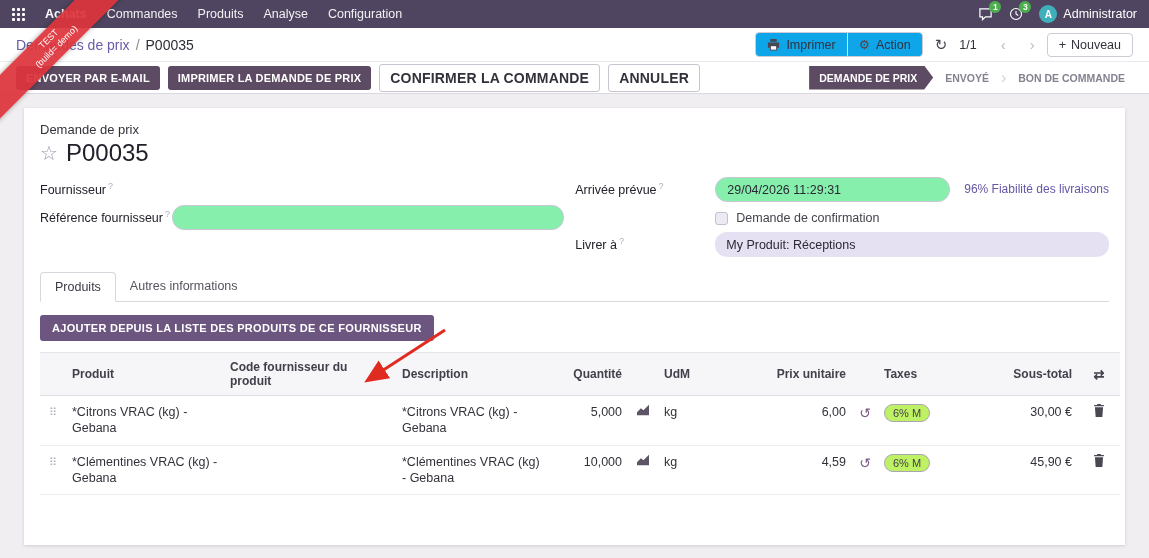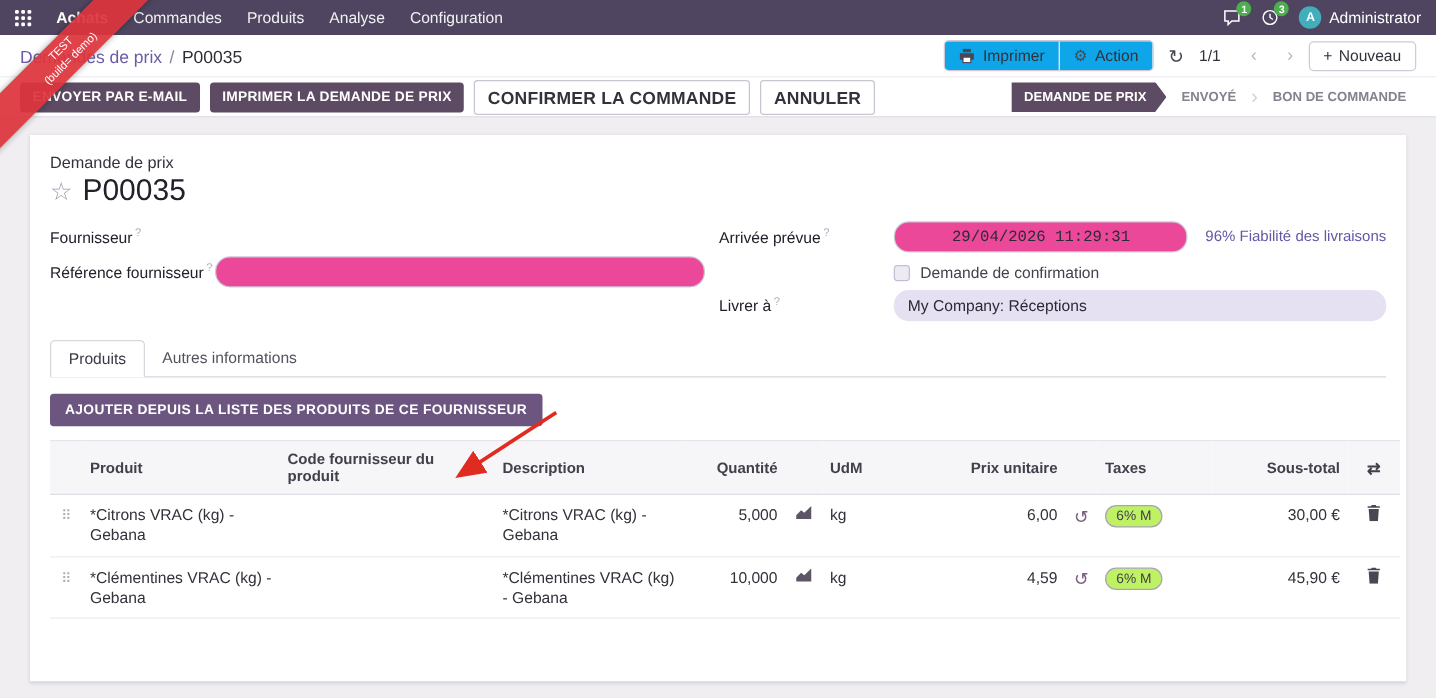--- a/index.html
+++ b/index.html
@@ -52,21 +52,21 @@
 
   .field-groups { display: flex; gap: 11px; }
   .fcol { flex: 1; }
   .frow { display: flex; margin-bottom: 7px; align-items: flex-start; }
   .flabel { width: 132px; flex: 0 0 132px; font-size: 12.5px; color: #22202a; line-height: 1.3; padding-top: 4px; }
   .fcol-r .flabel { width: 140px; flex: 0 0 140px; }
   .help { color: #b3acbe; font-size: 9px; margin-left: 2px; }
   .fvalue { flex: 1; display: flex; align-items: flex-start; }
   .pillfield { background: #e6e1f2; border-radius: 12px; height: 25px; display: flex; align-items: center; padding: 0 11px; font-size: 12.5px; color: #2b2935; width: 100%; }
   .pillfield .val { flex: 1; }
-  .inputfield { height: 25px; border: 1px solid #ccc7d8; border-radius: 12px; padding: 0 11px; font-size: 12.5px; color: #2b2935; width: 100%; font-family: Liberation Mono, monospace; background: #ec4899; text-align: center; }
+  .inputfield { height: 25px; border: 1px solid #ccc7d8; border-radius: 12px; padding: 0 11px; font-size: 12.5px; color: #2b2935; width: 100%; font-family: Liberation Sans, sans-serif; background: #86efac; }
   .input-narrow { width: 235px; flex: 0 0 235px; }
   .note { margin-left: 14px; font-size: 12px; color: #6656a5; white-space: nowrap; padding-top: 5px; }
   .toggle { width: 30px; height: 16px; border-radius: 8px; background: #6d5880; position: relative; cursor: pointer; margin-top: 3px; }
   .toggle .knob { position: absolute; top: 2px; right: 2px; width: 12px; height: 12px; background: #fff; border-radius: 50%; }
   .checkrow { display: flex; align-items: center; gap: 8px; padding-top: 2px; }
   .checkbox { width: 13px; height: 13px; border: 1px solid #c4bed2; background: #edeaf4; border-radius: 3px; cursor: pointer; }
   .checklabel { font-size: 12.5px; color: #44414c; }
 
   
   .tabs { margin-top: 8px; border-bottom: 1px solid #d9d6de; display: flex; }
@@ -219,21 +219,21 @@
             <span class="flabel"></span>
             <span class="fvalue checkrow">
               <span class="checkbox"></span>
               <span class="checklabel">Demande de confirmation</span>
             </span>
           </div>
           <div class="frow">
             <span class="flabel"><span>Livrer à</span><sup class="help">?</sup></span>
             <span class="fvalue">
               <span class="pillfield">
-                  <span class="val">My Company: Réceptions</span>
+                  <span class="val">My Produit: Réceptions</span>
                 </span>
             </span>
           </div>
         </div>
       </div>
 
       <div class="tabs">
         <span class="tab active">Produits</span>
         <span class="tab">Autres informations</span>
       </div>

